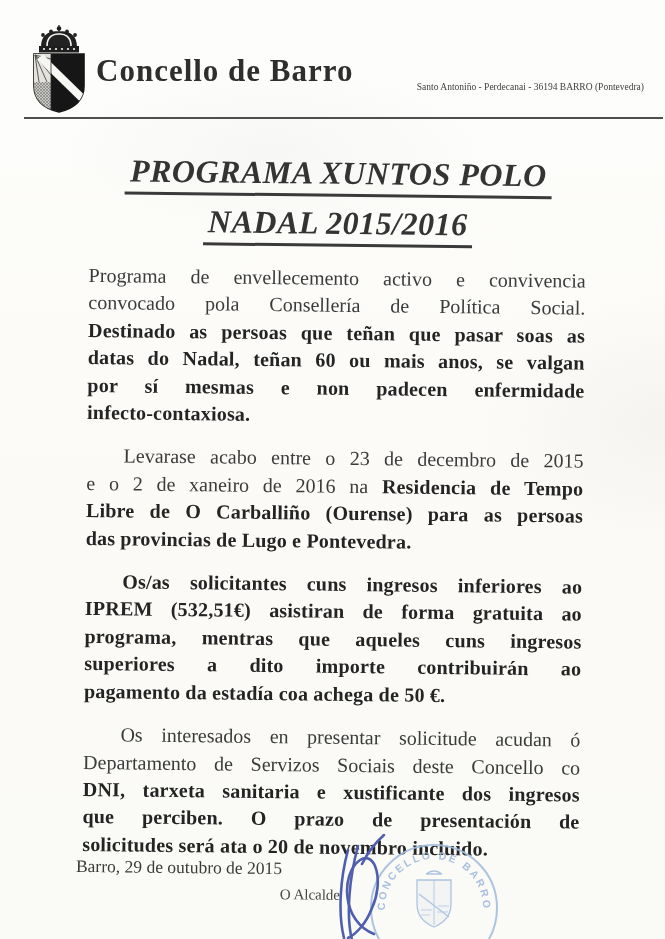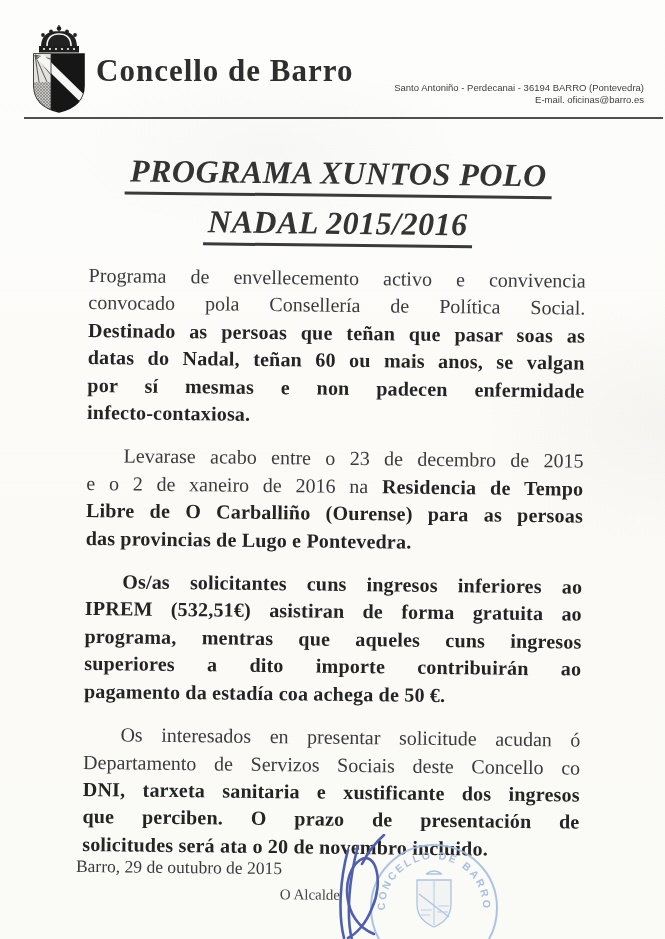--- a/index.html
+++ b/index.html
@@ -20,21 +20,21 @@
   }
   
   .logo{position:absolute;left:26px;top:24px;width:66px;height:90px;}
   .org-name{
     position:absolute;left:96px;top:54px;
     font-size:31px;font-weight:bold;letter-spacing:1px;color:#2e2e2e;line-height:34px;
     white-space:nowrap;
   }
   .addr{
     position:absolute;right:33px;top:82px;text-align:right;
-    font-family:Liberation Sans, sans-serif;font-size:9.5px;line-height:11.6px;color:#404040;
+    font-family:Liberation Serif, serif;font-size:9.5px;line-height:11.6px;color:#404040;
   }
   .rule{position:absolute;left:24px;top:117px;width:639px;height:2px;background:#4f4f4f;}
   
   .tilt{position:absolute;inset:0;transform:rotate(0.65deg);transform-origin:90px 160px;}
   .title{padding-top:148px;text-align:center;line-height:44px;}
   .title .tl{
     font-size:32px;font-weight:bold;font-style:italic;color:#343434;letter-spacing:0.5px;
     border-bottom:3px solid #3a3a3a;padding:0 5px 3px 5px;
   }
   .paras{margin:14px 0 0 90px;width:497px;font-size:20px;line-height:27.4px;}
@@ -93,21 +93,20 @@
           <rect x="8" y="58" width="17" height="30" fill="url(#xh)"></rect>
           <path d="M25,30 H58 V62 Q58,82 33,88 L25,85 Z" fill="#161616"></path>
           <path d="M14,33 L57,75" stroke="#f6f6f3" stroke-width="8"></path>
           <path d="M25,30 V88" stroke="#2a2a2a" stroke-width="0.8"></path>
         </g>
       </g>
     </svg>
     <div class="org-name">Concello de Barro</div>
     <div class="addr">
       <div>Santo Antoniño - Perdecanai - 36194 BARRO (Pontevedra)</div>
-      <div>E-mail. oficinas@barro.es</div>
     </div>
   </header>
   <div class="rule"></div>
 
   <div class="tilt">
 
     <div class="title">
       <div><span class="tl">PROGRAMA XUNTOS POLO</span></div>
       <div><span class="tl">NADAL 2015/2016</span></div>
     </div>

